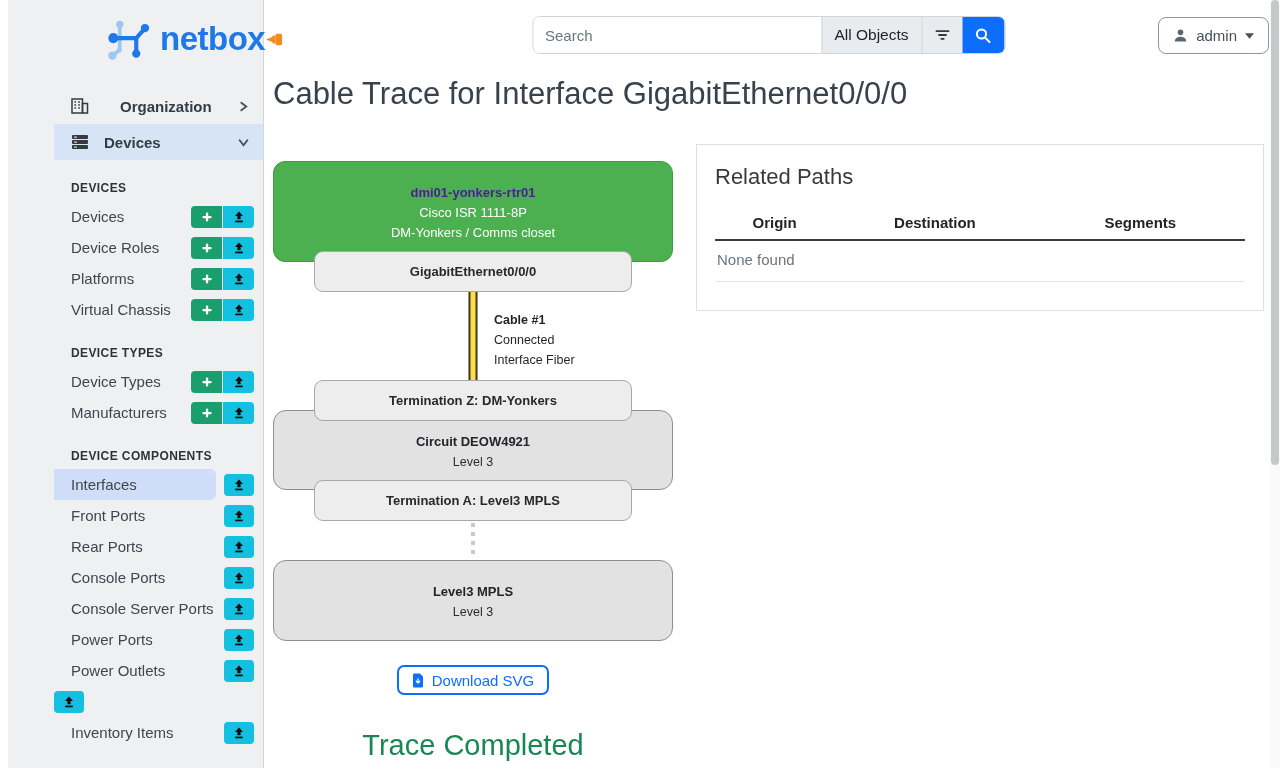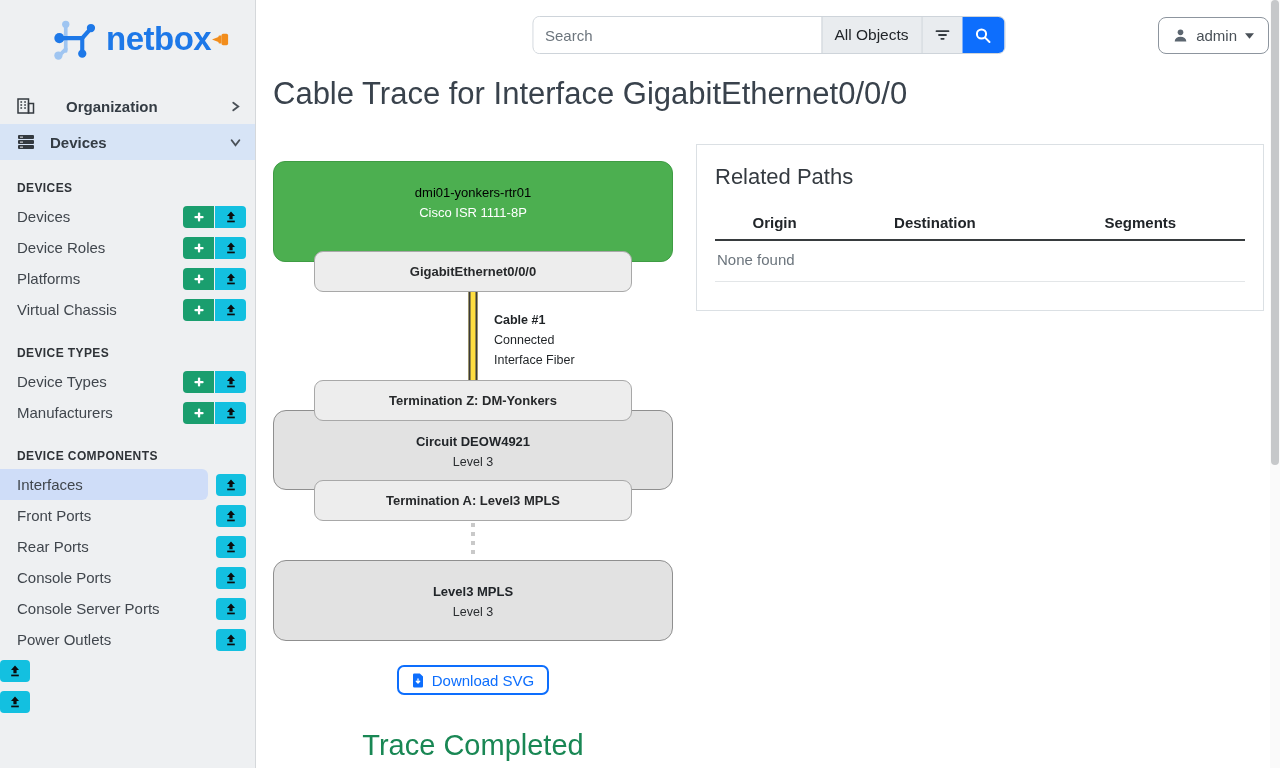--- a/index.html
+++ b/index.html
@@ -1,21 +1,21 @@
 <!DOCTYPE html>
 <html><head>
 <meta charset="utf-8">
 <style>
   * { box-sizing: border-box; margin: 0; padding: 0; }
   html, body { width: 1280px; height: 768px; overflow: hidden; background: #fff;
     font-family: "Liberation Sans", sans-serif; }
 
   
-  .sidebar { position: fixed; left: 0; top: 0; width: 256px; height: 768px;
-    background: #eef0f2; border-right: 1px solid #d5d8db; z-index: 5; }
+  .sidebar { position: fixed; left: 8px; top: 0; width: 256px; height: 768px;
+    background: #eef0f2; border-right: 1px solid #d5d8db; z-index: 5; padding-left: 46px; }
   .brand-row { height: 78px; display: flex; align-items: center; padding: 0 24px 0 52px; }
   .wordmark { font-size: 33px; font-weight: 700; color: #1d78e8; letter-spacing: -0.5px; margin-left: 10px; }
   .pin-btn { margin-left: auto; background: none; border: none; cursor: pointer; display: flex; }
   .nav-item { height: 36px; display: flex; align-items: center; padding: 0 14px 0 17px;
     font-size: 15px; font-weight: 600; color: #343c44; cursor: pointer; }
   .nav-item .nav-ico { width: 22px; display: flex; }
   .nav-item .nav-label { margin-left: 11px; flex: 1; }
   .nav-item.first { margin-top: 10px; gap: 16px; }
   .nav-item.active { background: #d7e4f6; }
   .group-header { margin-top: 21px; padding: 0 17px 6px; font-size: 12px; font-weight: 700;
@@ -55,21 +55,21 @@
 
   
   .page-title { margin: 6px 0 0 16px; font-size: 31px; font-weight: 400; color: #39424c; }
   .content-row { display: flex; padding: 0 16px; }
   .trace-col { width: 400px; flex: none; margin-top: 49px; }
 
   .node-outer { background: #4caf50; border: 1px solid #3f9c44; border-radius: 12px;
     height: 101px; position: relative; z-index: 1; text-align: center;
     padding-top: 21px; cursor: pointer; }
   .node-outer .line { line-height: 20px; font-size: 13px; color: #fff; }
-  .node-outer .line.name { font-weight: 400; color: #000000; }
+  .node-outer .line.name { font-weight: 700; color: #4c1d95; }
   .node-attach { width: 318px; margin: -11px auto 0; background: #ededed;
     border: 1px solid #a8a8a8; border-radius: 9px; height: 41px; position: relative; z-index: 2;
     display: flex; align-items: center; justify-content: center; font-size: 13px;
     font-weight: 700; color: #27292b; cursor: pointer; }
   .cable-zone { height: 99px; position: relative; }
   .cable-line { position: absolute; left: 50%; transform: translateX(-50%); top: 0; bottom: 0;
     width: 9px; background: #ffde3f; border-left: 2px solid #3a3a3a; border-right: 2px solid #3a3a3a; }
   .cable-label { position: absolute; left: calc(50% + 21px); top: 18px; font-size: 12.5px;
     color: #1f2326; line-height: 20px; cursor: pointer; }
   .cable-label .cname { font-weight: 700; }
@@ -385,20 +385,33 @@
         <span style="display:flex;">
           <svg width="12" height="12" viewBox="0 0 12 12">
             <path d="M6 0.5 L10 5 H7.6 V8.2 H4.4 V5 H2 Z" fill="#0b0d0e"></path>
             <rect x="2.2" y="9.6" width="7.6" height="1.7" fill="#0b0d0e"></rect>
           </svg>
         </span>
       </button>
   </div>
   <div class="side-row">
     <span class="side-label-wrap">
+        <span class="side-label">Power Ports</span>
+      </span>
+    <button class="btn-import solo">
+        <span style="display:flex;">
+          <svg width="12" height="12" viewBox="0 0 12 12">
+            <path d="M6 0.5 L10 5 H7.6 V8.2 H4.4 V5 H2 Z" fill="#0b0d0e"></path>
+            <rect x="2.2" y="9.6" width="7.6" height="1.7" fill="#0b0d0e"></rect>
+          </svg>
+        </span>
+      </button>
+  </div>
+  <div class="side-row">
+    <span class="side-label-wrap">
         <span class="side-label">Power Outlets</span>
       </span>
     <button class="btn-import solo">
         <span style="display:flex;">
           <svg width="12" height="12" viewBox="0 0 12 12">
             <path d="M6 0.5 L10 5 H7.6 V8.2 H4.4 V5 H2 Z" fill="#0b0d0e"></path>
             <rect x="2.2" y="9.6" width="7.6" height="1.7" fill="#0b0d0e"></rect>
           </svg>
         </span>
       </button>
@@ -407,20 +420,23 @@
     <button class="btn-import solo">
         <span style="display:flex;">
           <svg width="12" height="12" viewBox="0 0 12 12">
             <path d="M6 0.5 L10 5 H7.6 V8.2 H4.4 V5 H2 Z" fill="#0b0d0e"></path>
             <rect x="2.2" y="9.6" width="7.6" height="1.7" fill="#0b0d0e"></rect>
           </svg>
         </span>
       </button>
   </div>
   <div class="side-row">
+    <span class="side-label-wrap">
+        <span class="side-label">Inventory Items</span>
+      </span>
     <button class="btn-import solo">
         <span style="display:flex;">
           <svg width="12" height="12" viewBox="0 0 12 12">
             <path d="M6 0.5 L10 5 H7.6 V8.2 H4.4 V5 H2 Z" fill="#0b0d0e"></path>
             <rect x="2.2" y="9.6" width="7.6" height="1.7" fill="#0b0d0e"></rect>
           </svg>
         </span>
       </button>
   </div>
 </div>
@@ -462,20 +478,21 @@
     </button>
   </div>
 
   <h1 class="page-title">Cable Trace for Interface GigabitEthernet0/0/0</h1>
 
   <div class="content-row">
     <div class="trace-col">
       <div class="node-outer">
         <div class="line name">dmi01-yonkers-rtr01</div>
         <div class="line">Cisco ISR 1111-8P</div>
+        <div class="line">DM-Yonkers / Comms closet</div>
       </div>
       <div class="node-attach">GigabitEthernet0/0/0</div>
 
       <div class="cable-zone">
         <div class="cable-line"></div>
         <div class="cable-label">
           <div class="cname">Cable #1</div>
           <div>Connected</div>
           <div>Interface Fiber</div>
         </div>

